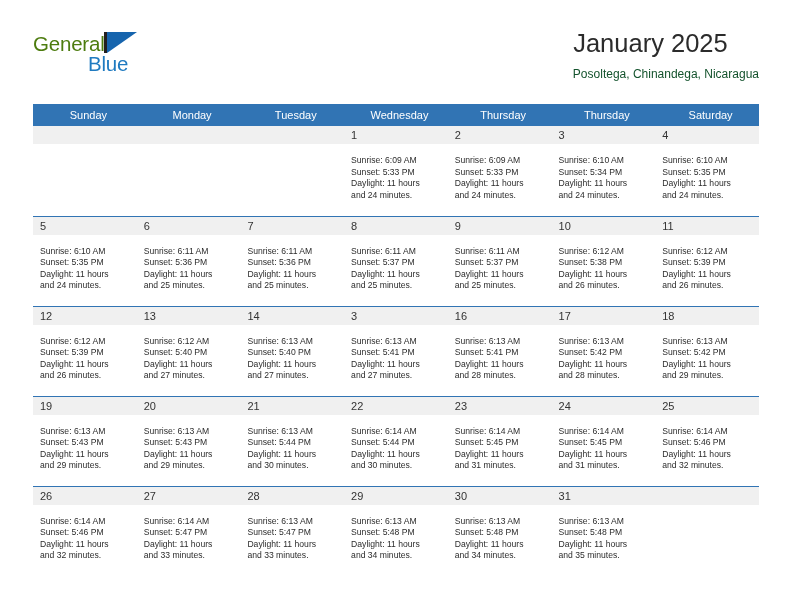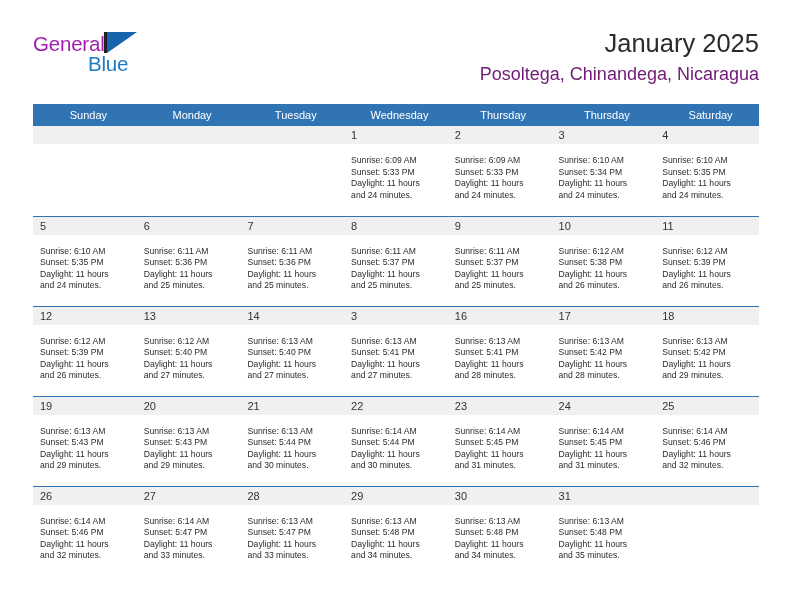--- a/index.html
+++ b/index.html
@@ -31,21 +31,21 @@
     top: 4px;
     width: 130px;
     height: 52px;
   }
   .logo-general {
     position: absolute;
     left: 0px;
     top: 0px;
     font-size: 20.5px;
     letter-spacing: -0.2px;
-    color: #a21caf;
+    color: #4d7c0f;
     font-family: "Liberation Sans", sans-serif;
   }
   .logo-blue {
     position: absolute;
     left: 55px;
     top: 20px;
     font-size: 20.5px;
     letter-spacing: -0.2px;
     color: #1f7ac0;
     font-family: "Liberation Sans", sans-serif;
@@ -65,32 +65,32 @@
     top: 0px;
     width: 3px;
     height: 21px;
     background: #231f20;
   }
 
   .title-block {
     position: absolute;
     right: 0px;
     top: 0px;
-    text-align: right;
+    text-align: center;
   }
   .month-title {
     font-size: 25.5px;
     color: #2b2b2b;
     line-height: 30px;
     white-space: nowrap;
     font-weight: normal;
   }
   .location {
-    font-size: 18px;
-    color: #701a75;
+    font-size: 12px;
+    color: #14532d;
     line-height: 20px;
     margin-top: 6px;
     white-space: nowrap;
     margin-left: 31px;
   }
 
   
   .calendar {
     position: absolute;
     left: 33px;

